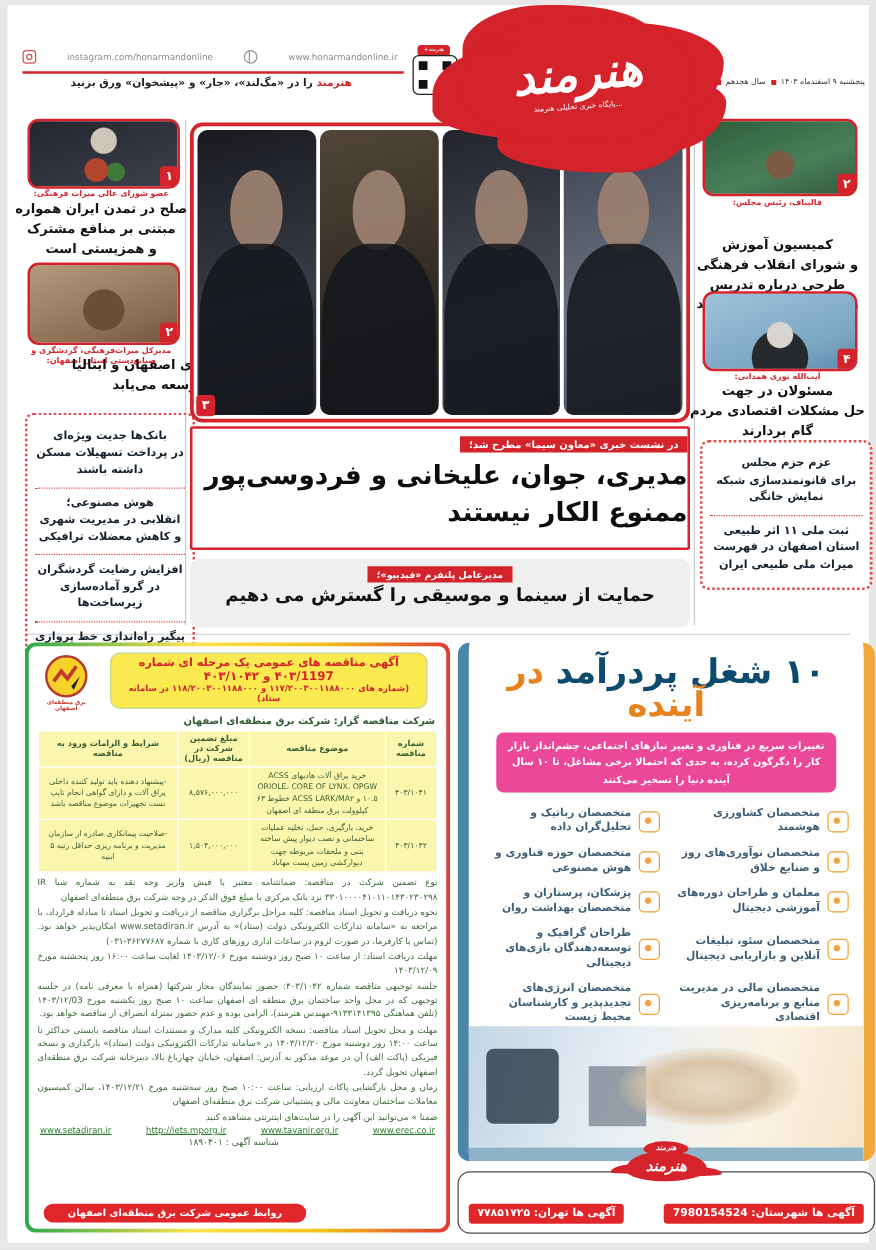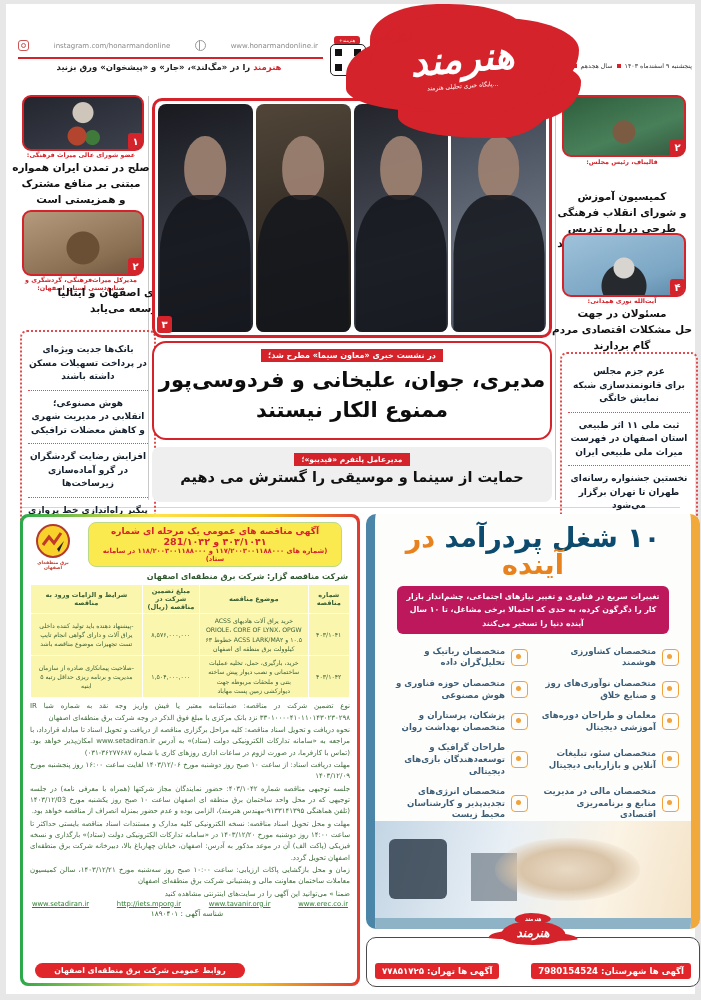--- a/index.html
+++ b/index.html
@@ -45,21 +45,21 @@
   .dotted-box .brief:last-child{border-bottom:none;}
   
   .photo-strip{left:152px;top:98px;width:400px;height:240px;border:3px solid #d5232b;border-radius:10px;background:#fff;display:flex;gap:3px;padding:3px;box-sizing:border-box;z-index:2;}
   .panel{flex:1;border-radius:8px;position:relative;overflow:hidden;}
   .panel::before{content:"";position:absolute;left:50%;top:14%;width:44%;height:28%;transform:translateX(-50%);border-radius:50% 50% 46% 46%;background:#9b8070;opacity:.95;}
   .panel::after{content:"";position:absolute;left:50%;top:40%;width:96%;height:62%;transform:translateX(-50%);border-radius:42% 42% 0 0;background:rgba(20,22,28,.85);}
   .panel.p1{background:linear-gradient(165deg,#3c4350,#6a7280 60%,#4a5160);}
   .panel.p2{background:linear-gradient(165deg,#23242b,#4a4f5a 65%,#33363f);}
   .panel.p3{background:linear-gradient(165deg,#514538,#2c2721 70%,#1d1a16);}
   .panel.p4{background:linear-gradient(165deg,#191a20,#3a3d47 60%,#23242c);}
-  .headline-box{left:152px;top:341px;width:400px;height:99px;border:2.5px solid #d5232b;border-radius:14px;box-sizing:border-box;text-align:center;background:#fff;z-index:1;}
+  .headline-box{left:152px;top:341px;width:400px;height:99px;border:2.5px solid #d5232b;border-radius:2px;box-sizing:border-box;background:#fff;z-index:1;}
   .red-tag{display:inline-block;background:#d5232b;color:#fff;font-size:8px;font-weight:bold;padding:2px 7px;margin-top:6px;}
   .headline{font-size:21px;font-weight:bold;color:#0d0d0d;line-height:1.45;margin-top:3px;}
   .sub-box{left:152px;top:447px;width:400px;height:55px;background:#efefef;border-radius:8px;box-sizing:border-box;text-align:center;}
   .sub-box .red-tag{font-size:7.5px;margin-top:5px;}
   .sub-headline{font-size:14.5px;font-weight:bold;color:#111;margin-top:3px;}
   
   .tender-frame{left:20px;top:514px;width:340px;height:472px;padding:3px;box-sizing:border-box;border-radius:8px;background:linear-gradient(90deg,#2ba84a,#ffe34d 40%,#f2c118 70%,#e03a32);}
   .tender-inner{width:100%;height:100%;background:#fff;border-radius:6px;box-sizing:border-box;padding:5px 7px 4px;position:relative;display:flex;flex-direction:column;}
   .t-logo{position:absolute;right:auto;left:7px;top:6px;width:46px;text-align:center;}
   .t-logo svg{display:block;margin:0 auto;}
@@ -78,21 +78,21 @@
   .t-note{font-size:7px;color:#3a6a35;margin-top:1px;}
   .t-links{display:flex;direction:ltr;justify-content:space-between;font-size:6.8px;margin:2px 2px 0;color:#2e7d32;}
   .t-links span{text-decoration:underline;}
   .t-id{font-size:7.3px;color:#3a6a35;text-align:left;margin:1px 6px 0 0;text-align:center;}
   .pr-btn{position:absolute;left:12px;bottom:5px;width:210px;background:#e0262b;color:#fff;font-size:7.8px;font-weight:bold;text-align:center;border-radius:10px;padding:3px 0;}
   
   .jobs-ad{left:366px;top:514px;width:334px;height:415px;box-sizing:border-box;background:#fdfdfb;border-left:9px solid #4b86a8;border-right:9px solid #f2a93b;border-radius:10px;overflow:hidden;position:absolute;display:flex;flex-direction:column;}
   .jobs-title{text-align:center;margin-top:10px;font-weight:bold;font-size:27px;line-height:1;}
   .jobs-title .ta{color:#0c4a6e;}
   .jobs-title .tb{color:#e8821e;}
-  .jobs-ribbon{margin:8px auto 0;width:86%;background:#be185d;border-radius:6px;color:#fff;font-size:7.8px;font-weight:bold;text-align:center;line-height:1.7;padding:4px 8px;box-sizing:border-box;}
+  .jobs-ribbon{margin:8px auto 0;width:86%;background:#ec4899;border-radius:6px;color:#fff;font-size:7.8px;font-weight:bold;text-align:center;line-height:1.7;padding:4px 8px;box-sizing:border-box;}
   .jobs-grid{display:grid;grid-template-columns:1fr 1fr;column-gap:10px;row-gap:9px;margin:12px 12px 0;direction:rtl;}
   .job{display:flex;align-items:center;gap:6px;}
   .job-icon{flex:0 0 auto;width:15px;height:15px;border:1.3px solid #f0a23c;border-radius:4px;position:relative;}
   .job-icon::after{content:"";position:absolute;left:4.2px;top:4.2px;width:5px;height:5px;border-radius:50%;background:#f0a23c;}
   .job-label{font-size:8.6px;font-weight:bold;color:#3d5e76;line-height:1.35;text-align:right;}
   .jobs-photo{margin-top:auto;height:118px;position:relative;background:linear-gradient(105deg,#c3d5e4 0%,#e8eff5 40%,#fbf3e4 72%,#f4e3c8 100%);overflow:hidden;}
   .jobs-photo::before{content:"";position:absolute;left:14px;top:18px;width:58px;height:60px;background:#1d2b3a;border-radius:6px;opacity:.75;box-shadow:76px 8px 0 -6px rgba(29,43,58,.55);}
   .jobs-photo::after{content:"";position:absolute;left:38%;top:18%;width:46%;height:64%;background:radial-gradient(ellipse at center,#e9d9c4 0%,#d9c4a8 45%,transparent 75%);border-radius:50%;}
   .jobs-bottombar{height:13px;background:#8fb3c6;position:relative;}
   .mini-stamp{position:absolute;left:50%;top:-5px;transform:translateX(-50%);background:#d5232b;color:#fff;font-size:6px;font-style:italic;font-weight:bold;padding:2px 10px;border-radius:45% 55% 50% 50%/60% 55% 45% 40%;}
@@ -194,22 +194,20 @@
 حل مشکلات اقتصادی مردم
 گام بردارند</div>
 
   <div class="abs dotted-box" style="left:560px;top:352px;width:122px;">
     <div class="brief prewrap">عزم جزم مجلس
 برای قانونمندسازی شبکه
 نمایش خانگی</div>
     <div class="brief prewrap">ثبت ملی ۱۱ اثر طبیعی
 استان اصفهان در فهرست
 میراث ملی طبیعی ایران</div>
-    <div class="brief prewrap">نخستین جشنواره رسانه‌ای
-طهران تا تهران برگزار می‌شود</div>
   </div>
 
   <div class="abs photo-strip">
     <div class="panel p1"></div>
     <div class="panel p2"></div>
     <div class="panel p3"></div>
     <div class="panel p4"></div>
     <span class="badge" style="left:2px;bottom:2px;">۳</span>
   </div>
   <div class="abs headline-box">
@@ -227,21 +225,21 @@
       <div class="t-logo">
         <svg width="36" height="36" viewBox="0 0 36 36">
           <circle cx="18" cy="18" r="16" fill="#f8d22a" stroke="#b23a2e" stroke-width="2"></circle>
           <polyline points="8,22 14,14 19,20 26,10" fill="none" stroke="#c0392b" stroke-width="3"></polyline>
           <polygon points="22,26 29,18 24,29" fill="#222"></polygon>
         </svg>
         <div class="t-logo-cap">برق منطقه‌ای اصفهان</div>
       </div>
       <div class="t-head">
         <div class="l1">آگهی مناقصه های عمومی یک مرحله ای شماره</div>
-        <div class="l2">۴۰۳/۱۰۴۱ و 281/۱۰۴۲</div>
+        <div class="l2">۴۰۳/1197 و ۴۰۳/۱۰۴۲</div>
         <div class="l3">(شماره های ۱۱۷/۲۰۰۳۰۰۱۱۸۸۰۰۰ و ۱۱۸/۲۰۰۳۰۰۱۱۸۸۰۰۰ در سامانه ستاد)</div>
       </div>
       <div class="t-orderer">شرکت مناقصه گزار: شرکت برق منطقه‌ای اصفهان</div>
       <table class="t-table">
         <tbody>
             <tr>
           <th style="width:13%;">شماره مناقصه</th>
           <th style="width:34%;">موضوع مناقصه</th>
           <th style="width:18%;">مبلغ تضمین شرکت در مناقصه (ریال)</th>
           <th style="width:35%;">شرایط و الزامات ورود به مناقصه</th>

